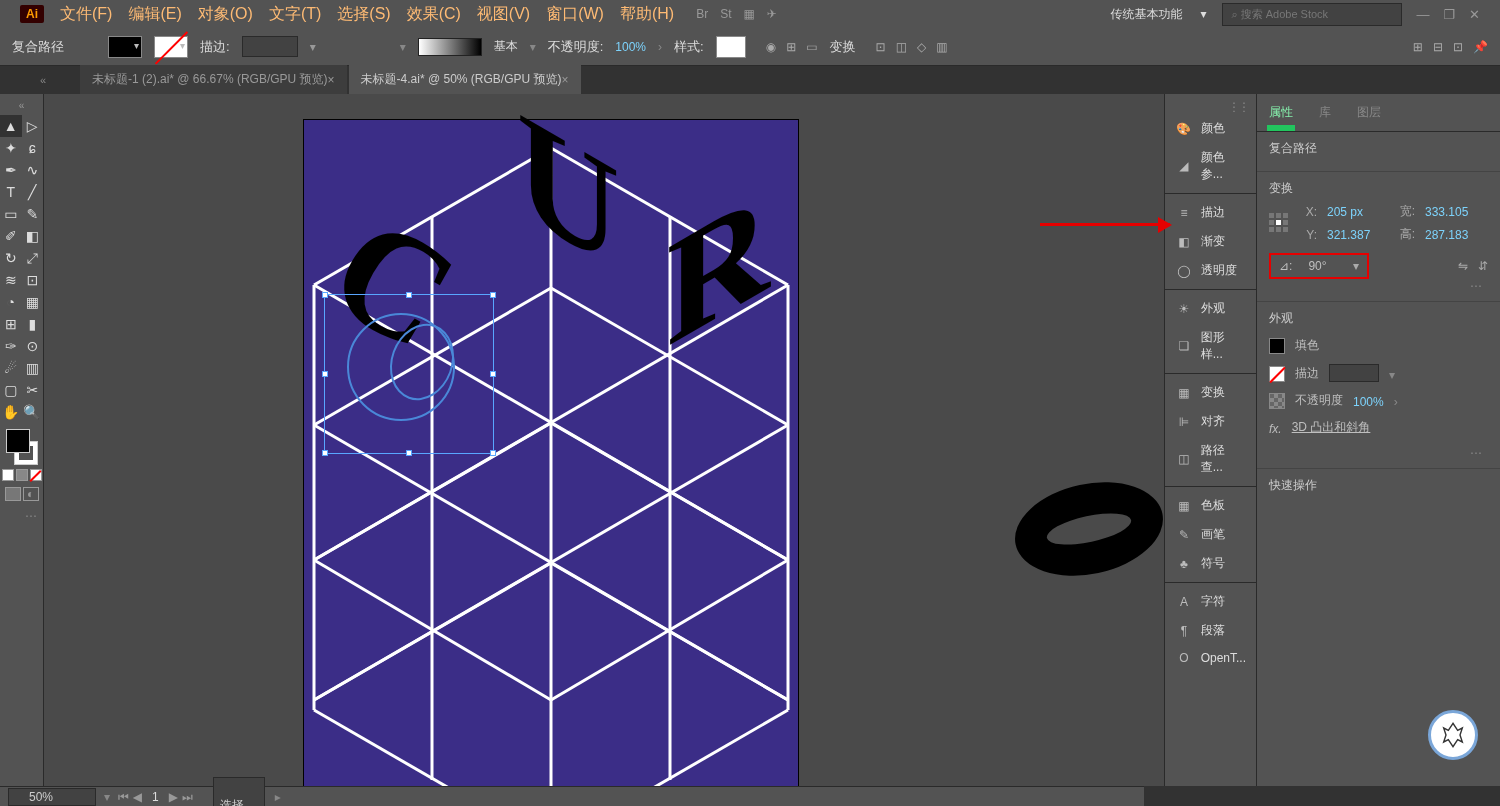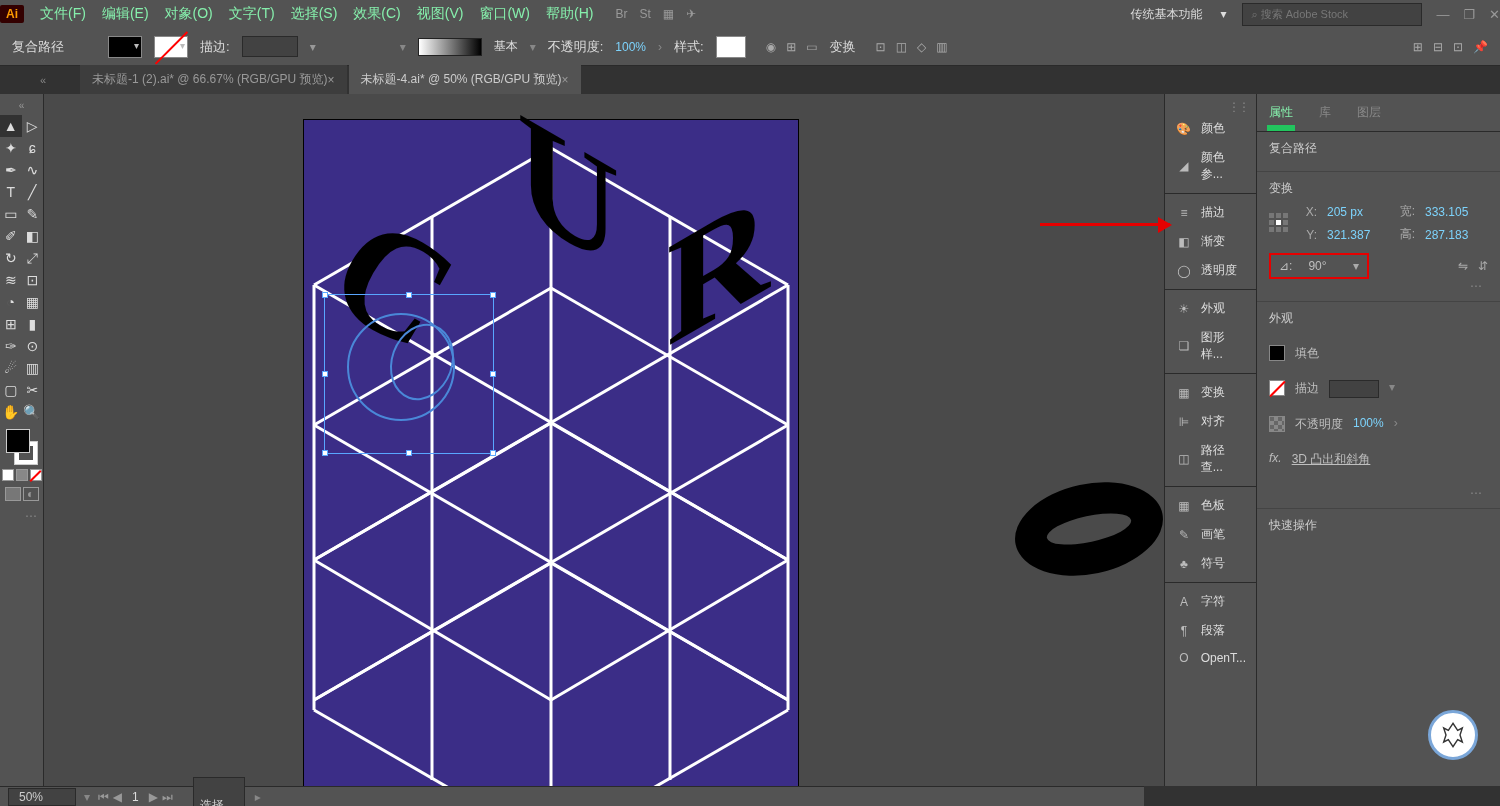--- a/index.html
+++ b/index.html
@@ -1,19 +1,19 @@
 <!DOCTYPE html>
 <html><head>
 <meta charset="utf-8">
 <style>
 *{margin:0;padding:0;box-sizing:border-box;font-family:"Microsoft YaHei",sans-serif;user-select:none}
 body{width:1500px;height:806px;background:#323232;color:#bfbfbf;font-size:12px;overflow:hidden;position:relative}
-.menubar{height:28px;background:#535353;display:flex;align-items:center;padding:0 0;gap:4px}
+.menubar{height:28px;background:#535353;display:flex;align-items:center;padding:0 20px;gap:4px}
 .ai-logo{width:24px;height:18px;background:#330000;color:#FF9A00;font-weight:bold;display:flex;align-items:center;justify-content:center;font-size:12px;border-radius:2px;margin-right:6px}
-.menu-item{padding:3px 6px;font-size:14px;color:#86efac;cursor:pointer}
+.menu-item{padding:3px 6px;font-size:16px;color:#fdba74;cursor:pointer}
 .menu-icons{margin-left:12px;display:flex;gap:12px;color:#999}
 .workspace-sel{margin-left:auto;display:flex;align-items:center;gap:8px}
 .ws-dd{display:flex;align-items:center;gap:18px;padding:3px 8px;color:#ddd}
 .search-box{background:#424242;border:1px solid #2a2a2a;padding:3px 8px;width:180px;color:#777;font-size:11px}
 .win-btns{display:flex;gap:14px;margin-left:6px;color:#999;font-size:13px}
 .optbar{height:38px;background:#535353;border-bottom:1px solid #2a2a2a;display:flex;align-items:center;padding:0 12px;gap:12px}
 .opt-label{color:#ddd;font-size:13px}
 .swatch{width:22px;height:22px;border:1px solid #888;display:inline-block}
 .swatch.dd{width:34px;position:relative}
 .swatch.dd::after{content:"▾";position:absolute;right:2px;top:3px;color:#bbb;font-size:10px}
@@ -73,31 +73,31 @@
 .sec-title{color:#ccc;font-size:12px;margin-bottom:6px}
 .xform-grid{display:grid;grid-template-columns:18px 60px 18px 60px;gap:6px 10px;align-items:center}
 .xform-grid .lbl{color:#aaa;text-align:right}
 .val{color:#7dd3fc}
 .ref9{width:20px;height:20px;display:grid;grid-template-columns:repeat(3,1fr);grid-template-rows:repeat(3,1fr);gap:1px}
 .ref9 div{background:#777;width:5px;height:5px}
 .rot-row{display:flex;align-items:center;gap:8px;margin-top:10px}
 .rot-dd{border:2px solid #e60000;padding:4px 8px;display:flex;align-items:center;gap:16px;width:100px;position:relative}
 .rot-dd::after{content:"▾";color:#aaa;margin-left:auto}
 .flip-ic{display:flex;gap:10px;color:#aaa;margin-left:auto}
-.appear-row{display:flex;align-items:flex-start;gap:10px;margin:18px 0}
+.appear-row{display:flex;align-items:flex-end;gap:10px;margin:10px 0}
 .sw16{width:16px;height:16px;border:1px solid #888}
 .sw16.black{background:#000}.sw16.none{background:#fff;position:relative}
 .sw16.none::before{content:"";position:absolute;width:150%;height:2px;background:red;transform:rotate(-45deg);top:50%;left:-25%}
 .sw16.check{background:repeating-conic-gradient(#888 0 25%,#666 0 50%) 0 0/8px 8px}
 .mini-dd{background:#424242;border:1px solid #2a2a2a;width:50px;height:18px;color:#ddd;padding:1px 4px;font-size:11px}
 .qa-btns{display:flex;gap:8px;margin-top:6px}
 .qa-btn{flex:1;background:#5c5c5c;border:1px solid #2a2a2a;text-align:center;padding:5px;color:#ddd;cursor:pointer}
 .watermark{position:absolute;right:22px;bottom:26px;width:50px;height:50px;border:3px solid #7aa6d8;border-radius:50%;background:#fff;display:flex;align-items:center;justify-content:center;color:#333;font-size:10px}
 .statusbar{position:absolute;bottom:0;left:0;right:356px;height:20px;background:#535353;border-top:1px solid #2a2a2a;display:flex;align-items:center;padding:0 8px;gap:8px;color:#ccc}
-.sb-zoom{background:#424242;border:1px solid #2a2a2a;padding:1px 10px;width:68px}
+.sb-zoom{background:#424242;border:1px solid #2a2a2a;padding:1px 20px;width:88px}
 .sb-nav{display:flex;gap:4px;color:#999}
 .sb-dd{background:#424242;border:1px solid #2a2a2a;padding:19px 20px 1px 6px;margin-left:12px}
 .tab-collapse{position:absolute;left:36px;top:74px;color:#888;font-size:11px;width:14px;text-align:center}
 .dots{color:#888;letter-spacing:-2px;text-align:right;padding-right:8px}
 svg{display:block}
 </style>
 </head>
 <body>
 
 <div class="menubar">

